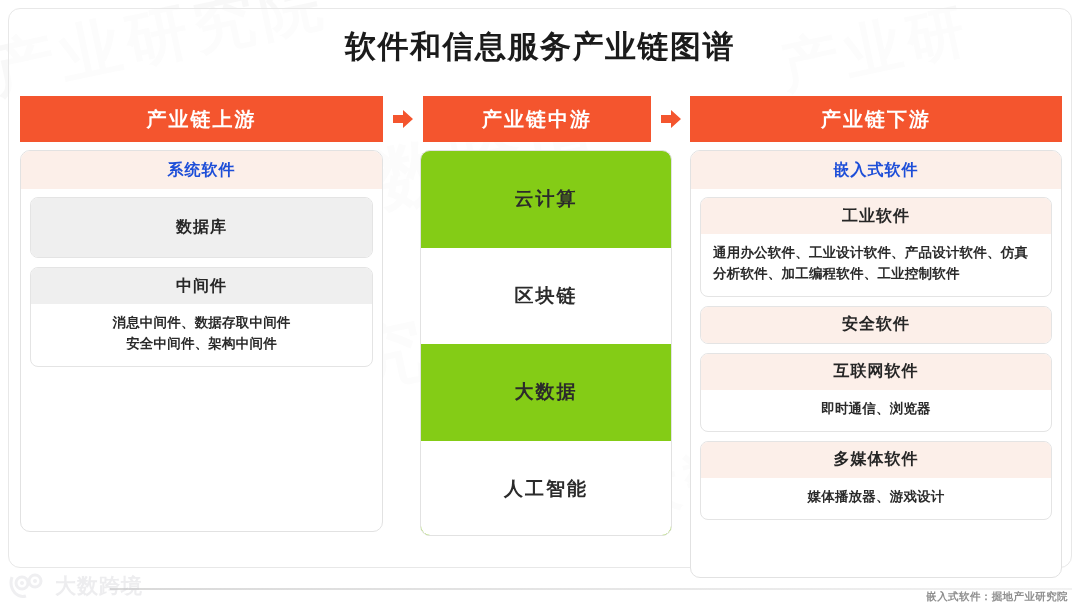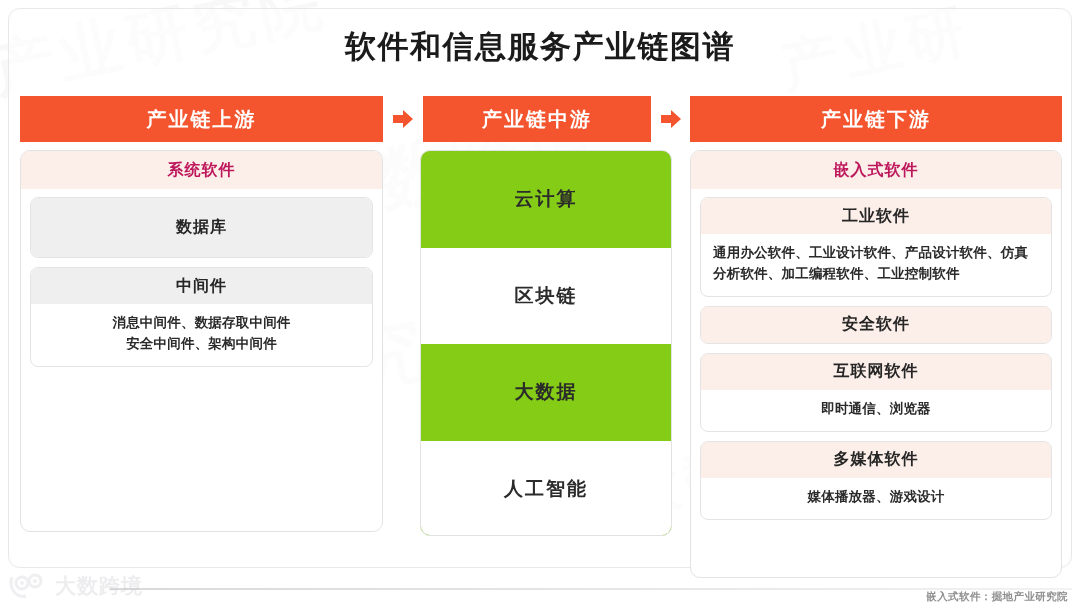--- a/index.html
+++ b/index.html
@@ -98,21 +98,21 @@
   .col-up   { left: 20px;  width: 363px; height: 382px; }
   .col-mid  { left: 420px; width: 252px; height: 386px; background: #84cc16; overflow: hidden; }
   .col-down { left: 690px; width: 372px; height: 428px; }
 
   
   .cat-head {
     height: 38px;
     background: #FCEFE9;
     border-radius: 9px 9px 0 0;
     display: flex; align-items: center; justify-content: center;
-    font-size: 16px; font-weight: bold; color: #be185d;
+    font-size: 16px; font-weight: bold; color: #1d4ed8;
     letter-spacing: 1px;
   }
   .cat-body { padding: 8px 9px 9px 9px; }
 
   
   .sub {
     border: 1px solid #e4e4e4;
     border-radius: 8px;
     margin-bottom: 9px;
     background: #ffffff;

